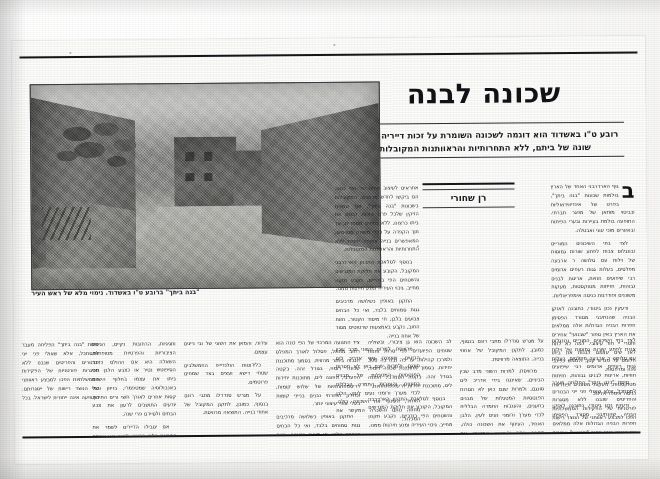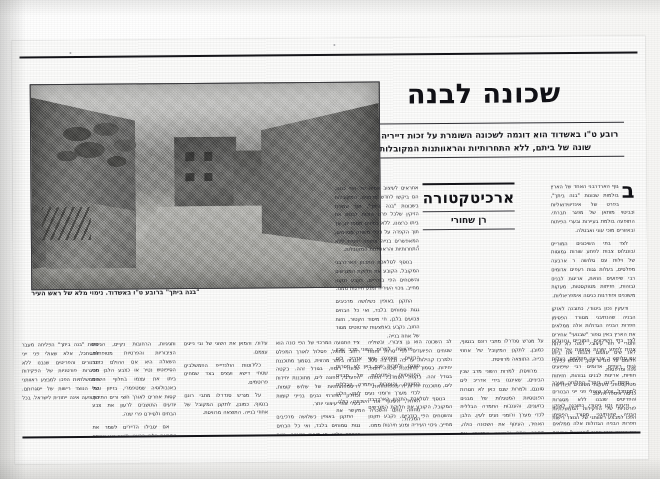--- a/index.html
+++ b/index.html
@@ -215,21 +215,20 @@
       <div class="ph-planter"></div>
       <div class="ph-foliage"></div>
       <div class="ph-rail"></div>
       <div class="ph-grain"></div>
       <div class="ph-vig"></div>
     </div>
     <div id="caption">"בנה ביתך" ברובע ט"ו באשדוד. נימוי מלא של ראש העיר</div>
 
     <div id="sechead">
       <div class="r1"></div>
-      <div class="ttl">ארכיטקטורה</div>
       <div class="r2"></div>
       <div class="by">רן שחורי</div>
       <div class="r3"></div>
     </div>
 
     <div class="col" id="col-u1">
       <p><span class="dropcap">ב</span><span>גוף הארדרבני האחד של הארץ בולמות שכונות "בנה ביתך", בפרט של אינדיווידואליות וכביטוי מותאן של מפגר תברתי. התופעה בולמת בעיירות ובערי הפיתוח ובאזורים מוכי עוני ואבטלה.</span></p>
       <p class="ind">לצד בתי השיכונים המוריים ובונגלוס צבות לפתע שורות גמוסות של וילות עם סלושה ר ארבעה מפלסים, בעלות גגות רעפים אדומים רבי שיפועים חוזיות, אריגות לבנים גבוהות, חזיתות מטוקסטות, מעקות משוננים ופודרגות כניסה אימפריאליות.</p>
       <p class="ind">ודעקין נכון ביטודי, כתובנה לאזקן הבניה שהנתיבני מסורד הפסימן חפרות הבניה הגדולות אלה ממלאים את הארץ באין ספור "שבנועי" אחירים וחסרי יי חוד עיצובי. למה לא לתת לאנ שים עצמם לבנות את ביתו הלומם על מגרש קטן, ולממש כפינבי גינה ומרפסות.</p>
       <p class="ind">סיסת "בנה ביתך" הפליחה מעבר למסתכל, אלא שאולי פני ייני הבנורים והפריטים שנבנו ללא מסגרות פורטניות של הפקידות הממשלתיות הפכו למבצע ראוותני של הנוצד רישות של ייסגרותם. התופעה אינה ייחודית לישראל. בכל</p>

